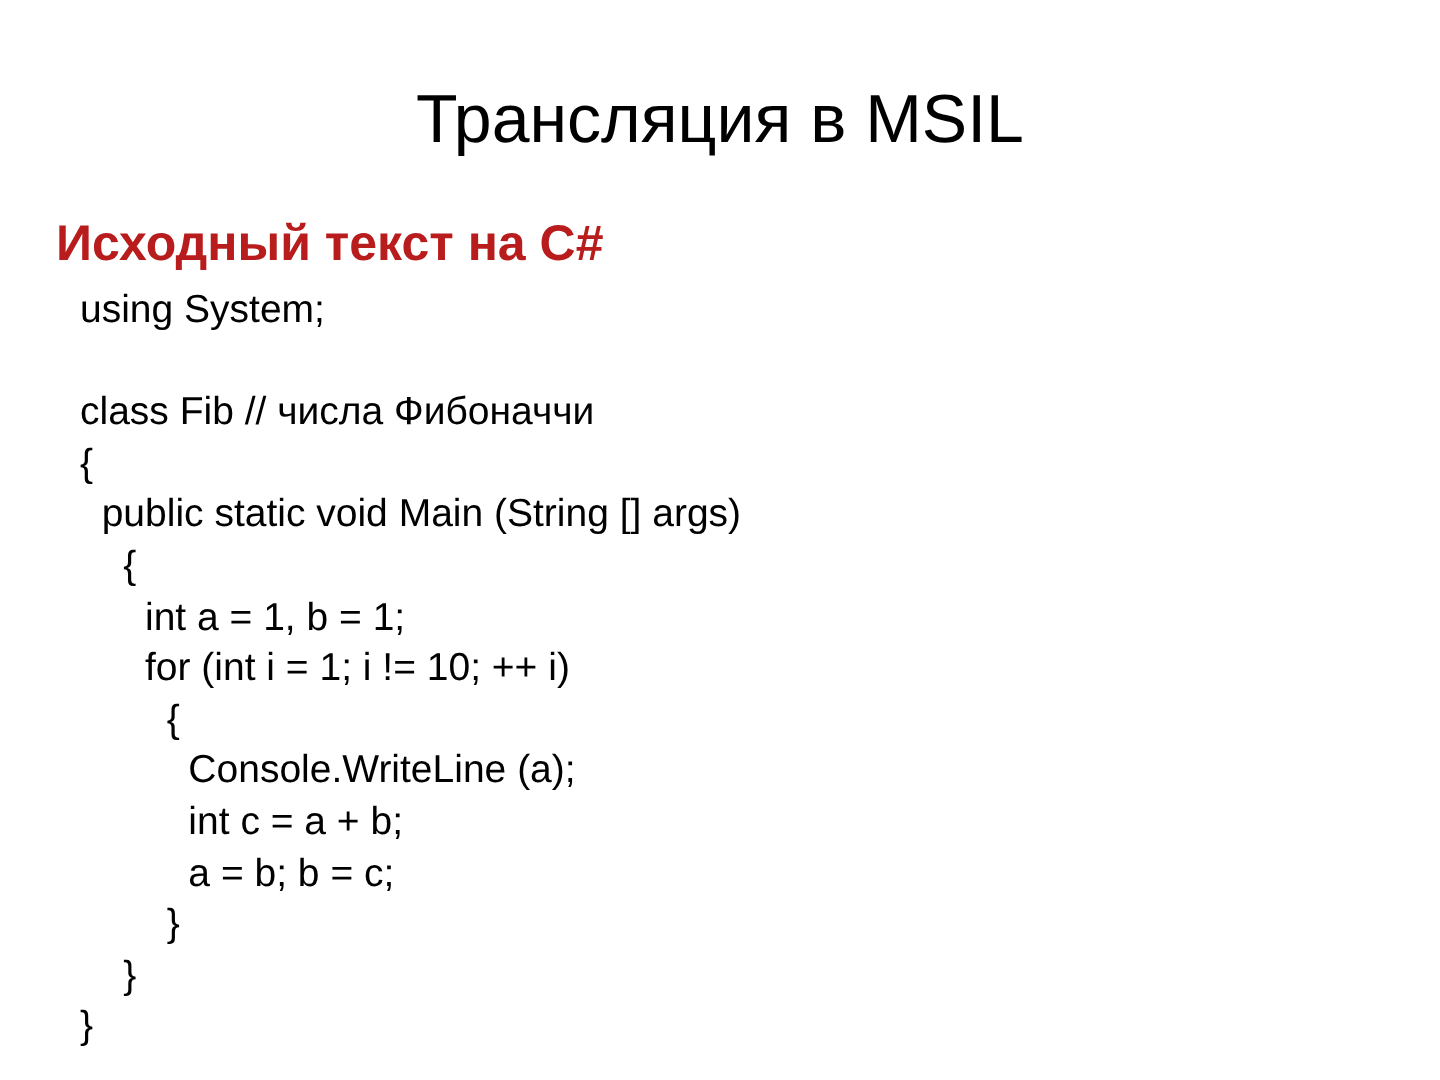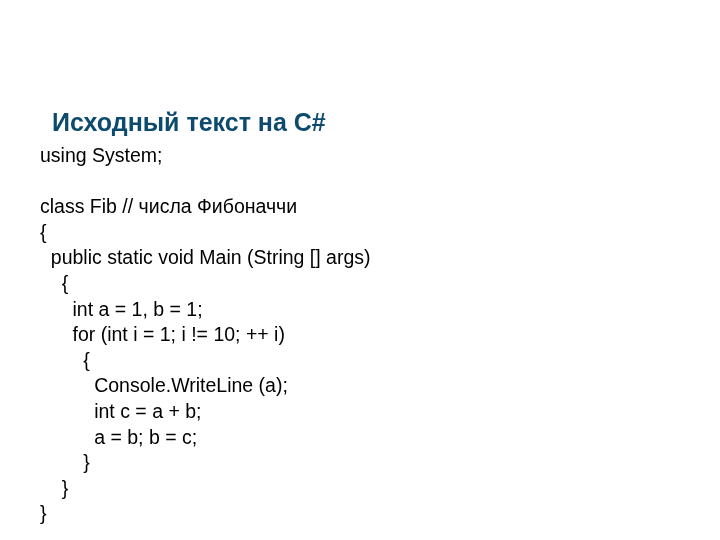--- a/index.html
+++ b/index.html
@@ -29,27 +29,27 @@
     font-family: "Liberation Sans", sans-serif;
     font-size: 34px;
     font-weight: 400;
     line-height: 40px;
     letter-spacing: 0px;
     color: #000000;
     white-space: pre;
   }
   #slide-subtitle {
     position: absolute;
-    left: 52px;
+    left: 28px;
     top: 108px;
     font-family: "Liberation Sans", sans-serif;
     font-size: 25px;
     font-weight: 700;
     line-height: 29px;
-    color: #0c4a6e;
+    color: #b91c1c;
     white-space: pre;
   }
   #code-block {
     position: absolute;
     left: 40px;
     top: 143px;
     font-family: "Liberation Mono", "DejaVu Sans Mono", monospace;
     font-size: 19.5px;
     line-height: 25.6px;
     color: #000000;
@@ -60,18 +60,19 @@
     white-space: pre;
     min-height: 25.6px;
     font-family: Liberation Sans, sans-serif;
   }
 </style>
 </head>
 <body>
 
 <div id="slide">
 
+  <div id="slide-title">Трансляция в MSIL</div>
 
   <div id="slide-subtitle">Исходный текст на C#</div>
 
   <div id="code-block"><div class="code-line">using System;</div><div class="code-line">&nbsp;</div><div class="code-line">class Fib // числа Фибоначчи</div><div class="code-line">{</div><div class="code-line">  public static void Main (String [] args)</div><div class="code-line">    {</div><div class="code-line">      int a = 1, b = 1;</div><div class="code-line">      for (int i = 1; i != 10; ++ i)</div><div class="code-line">        {</div><div class="code-line">          Console.WriteLine (a);</div><div class="code-line">          int c = a + b;</div><div class="code-line">          a = b; b = c;</div><div class="code-line">        }</div><div class="code-line">    }</div><div class="code-line">}</div></div>
 
 </div>
 
 </body></html>

